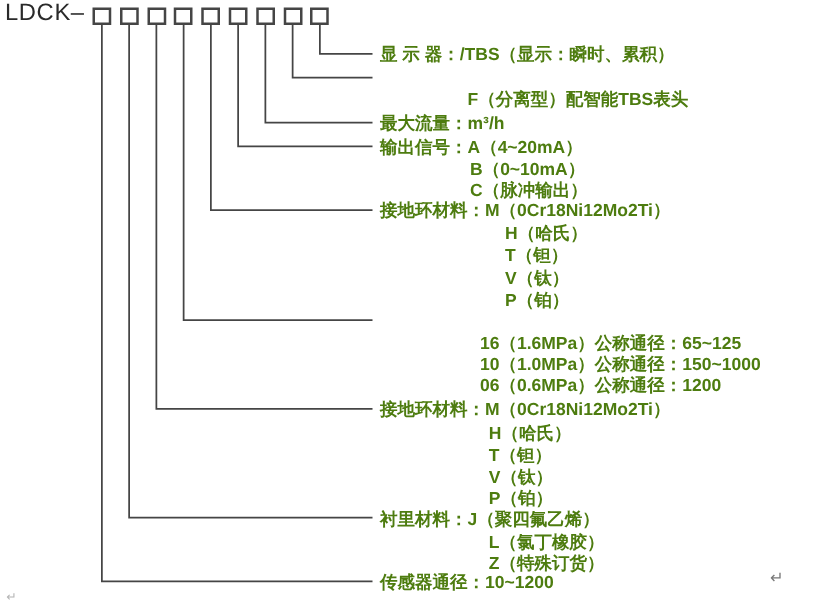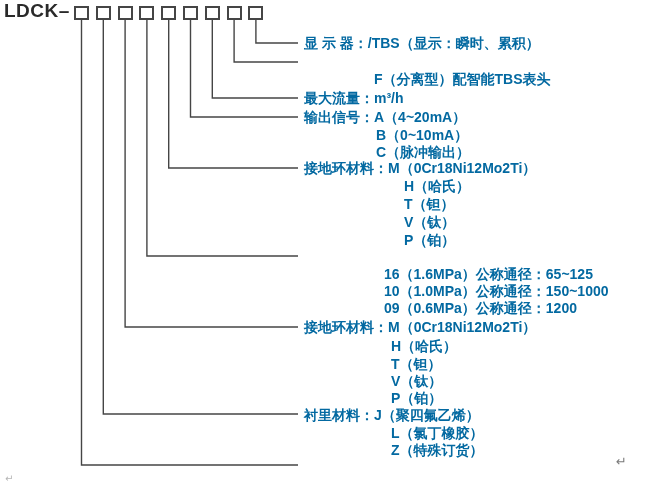--- a/index.html
+++ b/index.html
@@ -10,21 +10,21 @@
     background: #ffffff;
     overflow: hidden;
     font-family: "Liberation Sans", "DejaVu Sans", sans-serif;
     color: #262626;
   }
   .model-prefix {
     position: absolute;
     left: 4px;
     top: 2px;
     font-size: 19px;
-    font-weight: 700;
+    font-weight: 400;
     letter-spacing: 0.5px;
     line-height: 18px;
     color: #2a2a2a;
   }
   .code-box {
     position: absolute;
     top: 6px;
     width: 15px;
     height: 14px;
     box-sizing: border-box;
@@ -34,21 +34,21 @@
   svg.connectors {
     position: absolute;
     left: 0; top: 0;
   }
   .tline {
     position: absolute;
     font-size: 14px;
     font-weight: 700;
     line-height: 14px;
     white-space: nowrap;
-    color: #0369a1;
+    color: #4d7c0f;
   }
   .return-mark {
     position: absolute;
     font-weight: 400;
     color: #7a7a7a;
   }
   .return-mark.big { left: 616px; top: 454px; font-size: 13px; }
   .return-mark.small { left: 5px; top: 473px; font-size: 10px; color: #b5b5b5; }
 </style>
 </head>
@@ -101,33 +101,36 @@
   <div class="tline" style="left:304px; top:161px">
     <span>接地环材料：</span><span>M（0Cr18Ni12Mo2Ti）</span>
   </div>
   <div class="tline" style="left:404px; top:179px">H（哈氏）</div>
   <div class="tline" style="left:404px; top:197px">T（钽）</div>
   <div class="tline" style="left:404px; top:215px">V（钛）</div>
   <div class="tline" style="left:404px; top:233px">P（铂）</div>
 
   <div class="tline" style="left:384px; top:267px">16（1.6MPa）公称通径：65~125</div>
   <div class="tline" style="left:384px; top:284px">10（1.0MPa）公称通径：150~1000</div>
-  <div class="tline" style="left:384px; top:301px">09（0.6MPa）公称通径：1200</div>
+  <div class="tline" style="left:384px; top:301px">06（0.6MPa）公称通径：1200</div>
 
   <div class="tline" style="left:304px; top:320px">
     <span>接地环材料：</span><span>M（0Cr18Ni12Mo2Ti）</span>
   </div>
   <div class="tline" style="left:391px; top:339px">H（哈氏）</div>
   <div class="tline" style="left:391px; top:357px">T（钽）</div>
   <div class="tline" style="left:391px; top:374px">V（钛）</div>
   <div class="tline" style="left:391px; top:391px">P（铂）</div>
 
   <div class="tline" style="left:304px; top:408px">
     <span>衬里材料：</span><span>J（聚四氟乙烯）</span>
   </div>
   <div class="tline" style="left:391px; top:443px">Z（特殊订货）</div>
   <div class="tline" style="left:391px; top:426px">L（氯丁橡胶）</div>
 
+  <div class="tline" style="left:304px; top:458px">
+    <span>传感器通径：</span><span>10~1200</span>
+  </div>
 
   <div class="return-mark big">↵</div>
   <div class="return-mark small">↵</div>
 
 </div>
 
 </body></html>

